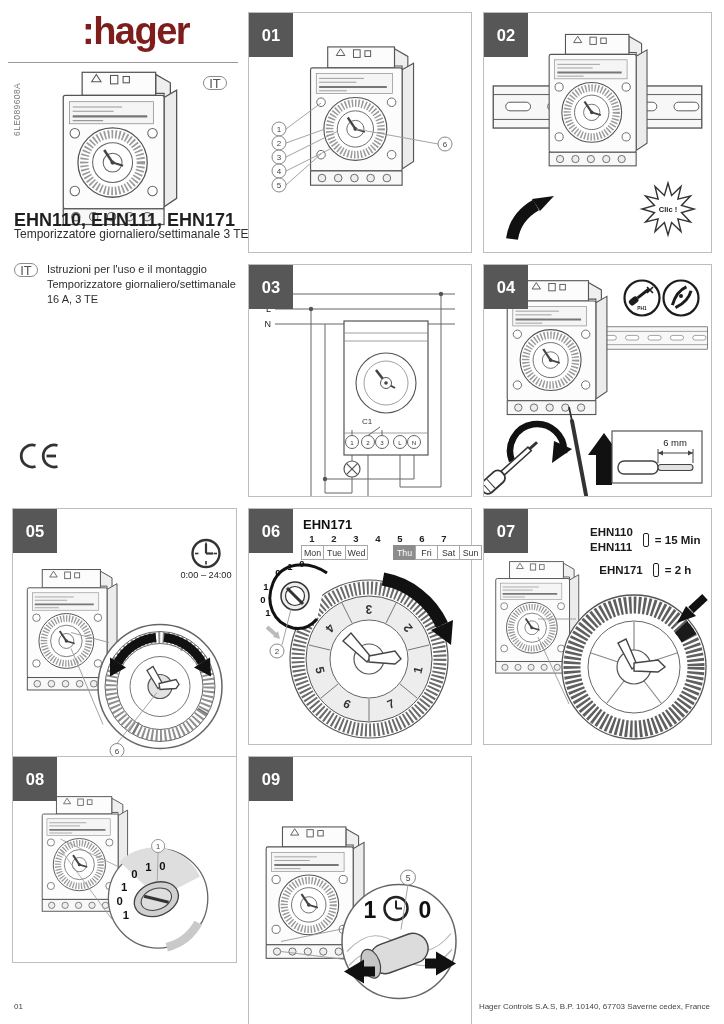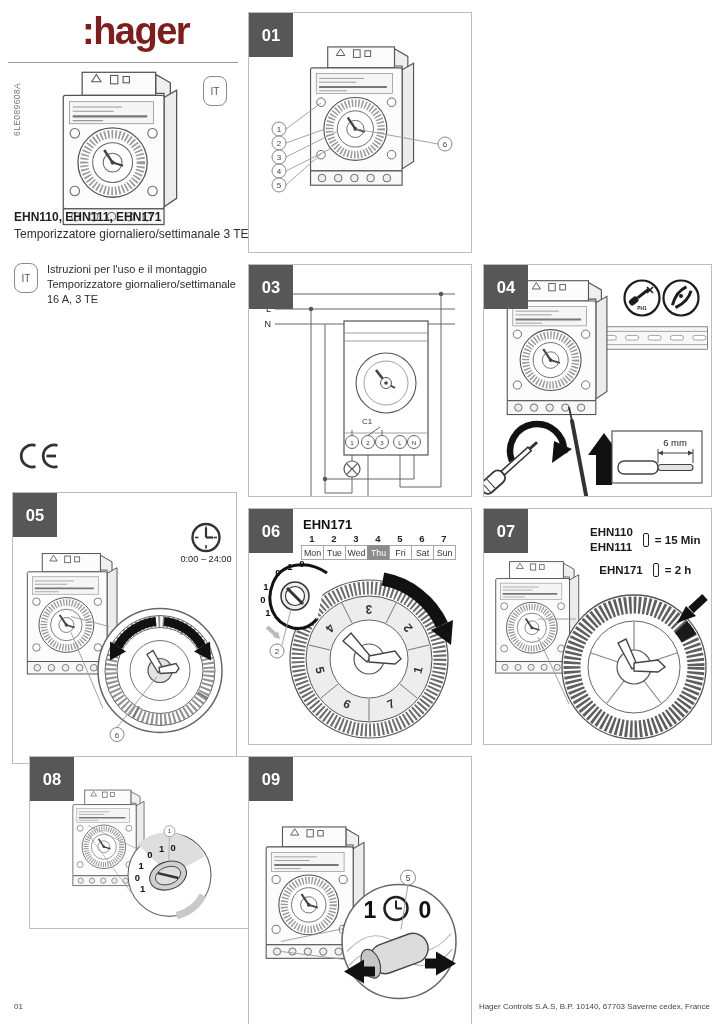--- a/index.html
+++ b/index.html
@@ -4,40 +4,40 @@
 <style>
   html,body{margin:0;padding:0;background:#e8e8e8;}
   .page{position:relative;width:724px;height:1024px;background:#ffffff;
         font-family:"Liberation Sans",sans-serif;overflow:hidden;}
   .abs{position:absolute;}
   .brand{font-size:38px;font-weight:bold;color:#7f1d1d;letter-spacing:-1.5px;}
   .rule{height:1px;background:#9a9a9a;}
   .doccode{font-size:8.5px;color:#777;letter-spacing:.4px;transform:rotate(-90deg);
            transform-origin:0 0;white-space:nowrap;}
   .itbadge{display:inline-flex;align-items:center;justify-content:center;
-           width:24px;height:30px;border:1px solid #8a8a8a;border-radius:8px;
-           font-size:10px;color:#555;background:#fff;box-sizing:border-box;}
-  .models{font-size:12px;font-weight:bold;color:#1f1f1f;}
+           width:24px;height:14px;border:1px solid #8a8a8a;border-radius:8px;
+           font-size:13px;color:#555;background:#fff;box-sizing:border-box;}
+  .models{font-size:18px;font-weight:bold;color:#1f1f1f;}
   .subtitle{font-size:12px;color:#2e2e2e;}
   .instr{display:flex;}
   .instr .lines{margin-left:9px;font-size:11px;color:#2e2e2e;line-height:15px;}
   .panel{position:absolute;border:1px solid #bdbdbd;background:#fff;box-sizing:border-box;}
   .badge{position:absolute;top:0;left:0;width:44px;height:44px;background:#575757;
          color:#fff;display:flex;align-items:center;justify-content:center;
          font-weight:bold;font-size:16.5px;z-index:3;}
   .ill{position:absolute;left:0;top:0;width:100%;height:100%;}
   .p06-title{position:absolute;left:54px;top:8px;font-size:13px;font-weight:bold;color:#111;z-index:2;}
   .days{position:absolute;left:52px;top:24px;z-index:2;}
   .day-nums{display:flex;}
   .day-nums span{width:22px;text-align:center;font-size:9.5px;font-weight:bold;color:#222;}
   .day-cells{display:flex;margin-top:1px;}
   .day-cells span{width:21px;height:13px;border:1px solid #a8a8a8;margin-right:-1px;
         font-size:8.8px;display:flex;align-items:center;justify-content:center;
         color:#333;background:#fff;}
-  .day-cells span.hl{background:#8c8c8c;color:#fff;border-color:#8c8c8c;}
+  .day-cells span.hl{background:#8c8c8c;color:#fff;border-color:#8c8c8c;margin-left:26px;}
   .legend{position:absolute;left:106px;top:16px;z-index:2;color:#1a1a1a;}
   .lg-row{display:flex;align-items:center;justify-content:center;}
   .lg-models{font-size:11.5px;font-weight:bold;line-height:15px;}
   .lg-one{font-size:11.5px;font-weight:bold;}
   .seg{display:inline-block;width:4px;height:12px;border:1.6px solid #222;
        border-radius:2px;margin:0 6px 0 10px;background:#fff;}
   .lg-val{font-size:11.5px;font-weight:bold;}
   .rowb{margin-top:8px;}
   .footer-l{font-size:8px;color:#444;}
   .footer-r{font-size:8px;color:#444;text-align:right;}
@@ -161,20 +161,35 @@
             <text x="30" y="175" font-size="8" text-anchor="middle" fill="#444">5</text>
           </g>
         <g>
             <circle cx="196" cy="131" r="7" fill="#fff" stroke="#888"></circle>
             <text x="196" y="134" font-size="8" text-anchor="middle" fill="#444">6</text>
           </g>
       </g>
     </svg>
   </div>
 
+  <div class="panel" style="left:483px;top:12px;width:229px;height:241px">
+    <div class="badge">02</div>
+    <svg class="ill" viewBox="0 0 227 239">
+      <use href="#rail" x="6" y="72" width="215" height="44"></use>
+      <use href="#dev" x="56" y="16" width="118" height="145"></use>
+      <g>
+        <path d="M28,226 C30,212 38,200 52,192" stroke="#111" stroke-width="12" fill="none"></path>
+        <polygon points="56,198 48,186 70,183" fill="#111"></polygon>
+      </g>
+      <g transform="translate(184,196)">
+        <polygon points="26,0 13.5,3.6 22.5,13 9.9,9.9 13,22.5 3.6,13.5 0,26 -3.6,13.5 -13,22.5 -9.9,9.9 -22.5,13 -13.5,3.6 -26,0 -13.5,-3.6 -22.5,-13 -9.9,-9.9 -13,-22.5 -3.6,-13.5 0,-26 3.6,-13.5 13,-22.5 9.9,-9.9 22.5,-13 13.5,-3.6" fill="#fff" stroke="#333" stroke-width="1.4"></polygon>
+        <text x="0" y="3" font-size="7.5" font-weight="bold" text-anchor="middle" fill="#222">Clic !</text>
+      </g>
+    </svg>
+  </div>
 
   <div class="panel" style="left:248px;top:264px;width:224px;height:233px">
     <div class="badge">03</div>
     <svg class="ill" viewBox="0 0 222 231">
       <g stroke="#666" stroke-width="1" fill="none">
         <line x1="26" y1="29" x2="206" y2="29"></line>
           <line x1="26" y1="44" x2="206" y2="44"></line>
           <line x1="26" y1="59" x2="206" y2="59"></line>
         <polyline points="192,29 192,222 151,222 151,184"></polyline>
         <line x1="62" y1="44" x2="62" y2="231"></line>
@@ -279,21 +294,21 @@
         <line x1="209" y1="184" x2="209" y2="198" stroke="#444" stroke-width="1"></line>
         <line x1="174" y1="188" x2="209" y2="188" stroke="#444" stroke-width="1"></line>
         <polygon points="174,188 179,185.5 179,190.5" fill="#444"></polygon>
         <polygon points="209,188 204,185.5 204,190.5" fill="#444"></polygon>
         <rect x="134" y="196" width="40" height="13" rx="6" fill="#fff" stroke="#444" stroke-width="1.4"></rect>
         <rect x="174" y="199.5" width="35" height="6" rx="3" fill="#e2e2e2" stroke="#444" stroke-width="1.1"></rect>
       </g>
     </svg>
   </div>
 
-  <div class="panel" style="left:12px;top:492px;width:225px;height:272px">
+  <div class="panel" style="left:12px;top:508px;width:225px;height:272px">
     <div class="badge">05</div>
     <svg class="ill" viewBox="0 0 223 235">
       <g>
         <circle cx="193" cy="27" r="13.5" fill="#fff" stroke="#333" stroke-width="2.4"></circle>
         <line x1="193" y1="16" x2="193" y2="19.5" stroke="#333" stroke-width="1.6"></line>
         <line x1="193" y1="34.5" x2="193" y2="38" stroke="#333" stroke-width="1.6"></line>
         <line x1="182" y1="27" x2="185.5" y2="27" stroke="#333" stroke-width="1.6"></line>
         <line x1="200.5" y1="27" x2="204" y2="27" stroke="#333" stroke-width="1.6"></line>
         <line x1="193" y1="27" x2="193" y2="17.5" stroke="#333" stroke-width="2.2"></line>
         <line x1="193" y1="27" x2="200" y2="27" stroke="#333" stroke-width="2.2"></line>
@@ -452,21 +467,21 @@
         <polygon points="150,154 174,151 181,158 174,163 150,162" fill="#fff" stroke="#444" stroke-width="1.4"></polygon>
         <path d="M197,118 A62,62 0 0 1 205,129" stroke="#1a1a1a" stroke-width="17" fill="none"></path>
         <g>
           <line x1="221" y1="88" x2="207" y2="101" stroke="#111" stroke-width="8"></line>
           <polygon points="212,107 202,97 193,114" fill="#111"></polygon>
         </g>
       </g>
     </svg>
   </div>
 
-  <div class="panel" style="left:29px;top:756px;width:225px;height:173px">
+  <div class="panel" style="left:12px;top:756px;width:225px;height:207px">
     <div class="badge">08</div>
     <svg class="ill" viewBox="0 0 223 235">
       <use href="#dev" x="8" y="40" width="118" height="145"></use>
       <g stroke="#999" stroke-width="0.9">
         <line x1="38" y1="94" x2="105" y2="126"></line>
           <line x1="38" y1="106" x2="97" y2="186"></line>
       </g>
       <g>
         <circle cx="150" cy="162" r="57" fill="#fff" stroke="#666" stroke-width="1.5"></circle>
         <path d="M150,162 L106,120 A57,57 0 0 1 198,137 Z" fill="#dedede"></path>

